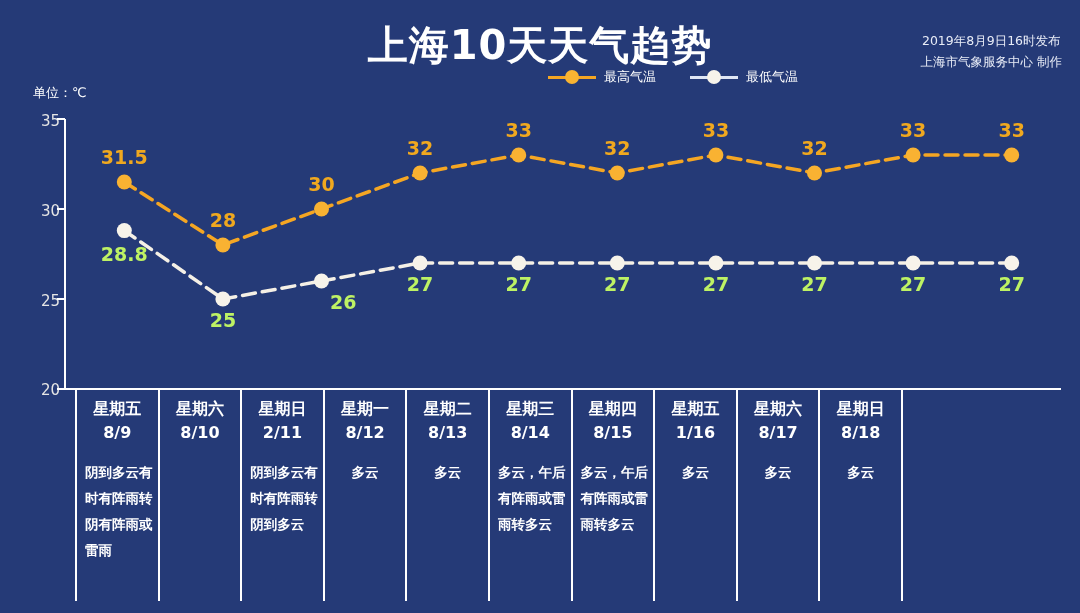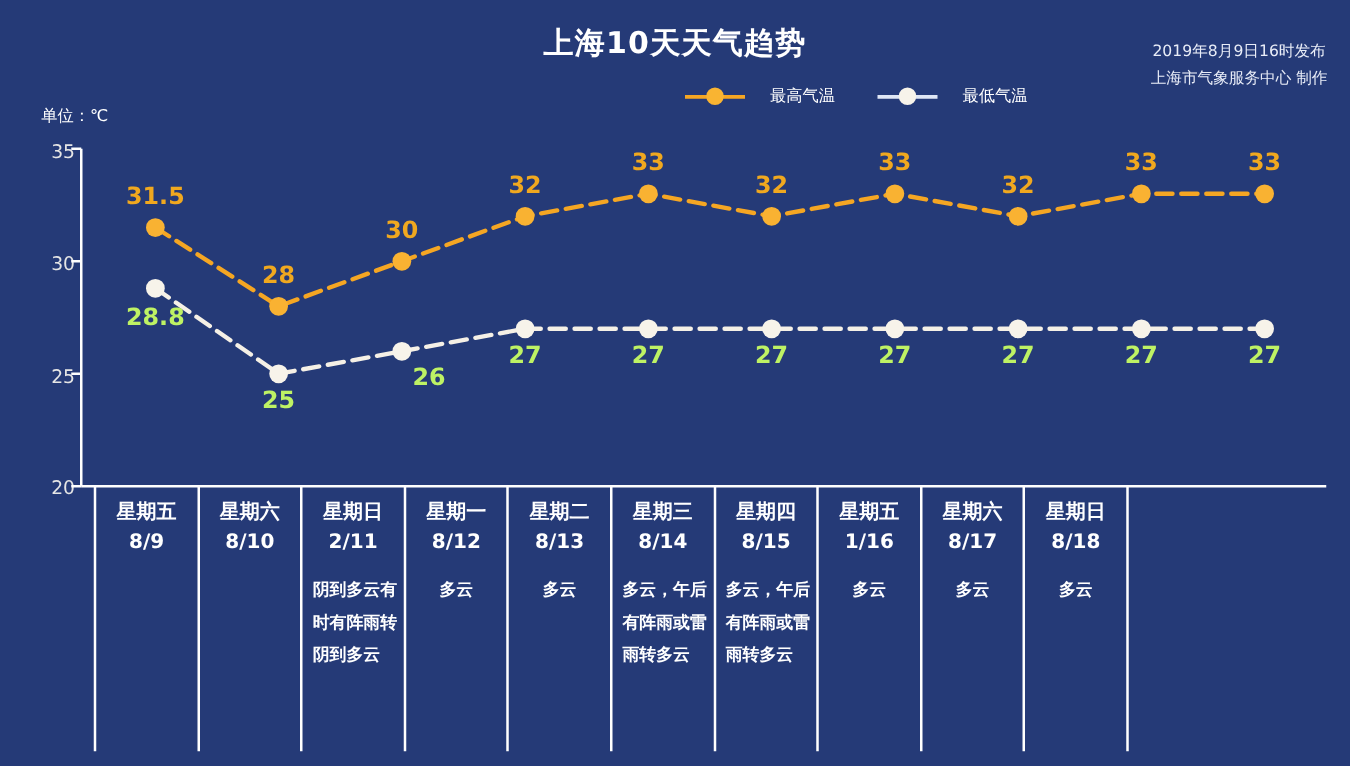--- a/index.html
+++ b/index.html
@@ -18,21 +18,21 @@
     overflow: hidden;
   }
 
   
   .title {
     position: absolute;
     left: 0;
     top: 18px;
     width: 1080px;
     text-align: center;
-    font-size: 24px;
+    font-size: 40px;
     font-weight: bold;
     color: #ffffff;
     letter-spacing: 1px;
   }
   .pubinfo {
     position: absolute;
     right: 18px;
     top: 30px;
     text-align: center;
     color: #e8ecf7;
@@ -46,21 +46,21 @@
     position: absolute;
     left: 548px;
     top: 68px;
     display: flex;
     align-items: center;
     gap: 34px;
   }
   .legend-item {
     display: flex;
     align-items: center;
-    gap: 20px;
+    gap: 8px;
   }
   .legend-swatch {
     position: relative;
     width: 48px;
     height: 16px;
   }
   .legend-swatch .lline {
     position: absolute;
     left: 0;
     top: 7px;
@@ -258,20 +258,21 @@
       <div class="vlabel lo" style="left: 680.9px; top: 273px;">27</div>
       <div class="vlabel lo" style="left: 779.5px; top: 273px;">27</div>
       <div class="vlabel lo" style="left: 878.1px; top: 273px;">27</div>
       <div class="vlabel lo" style="left: 976.7px; top: 273px;">27</div>
     </div>
 
   <div class="daygrid" id="daygrid">
       <div class="daycol wide">
         <div class="dow">星期五</div>
         <div class="date">8/9</div>
+        <div class="desc">阴到多云有时有阵雨转阴有阵雨或雷雨</div>
       </div>
       <div class="daycol wide">
         <div class="dow">星期六</div>
         <div class="date">8/10</div>
       </div>
       <div class="daycol wide">
         <div class="dow">星期日</div>
         <div class="date">2/11</div>
         <div class="desc">阴到多云有时有阵雨转阴到多云</div>
       </div>

